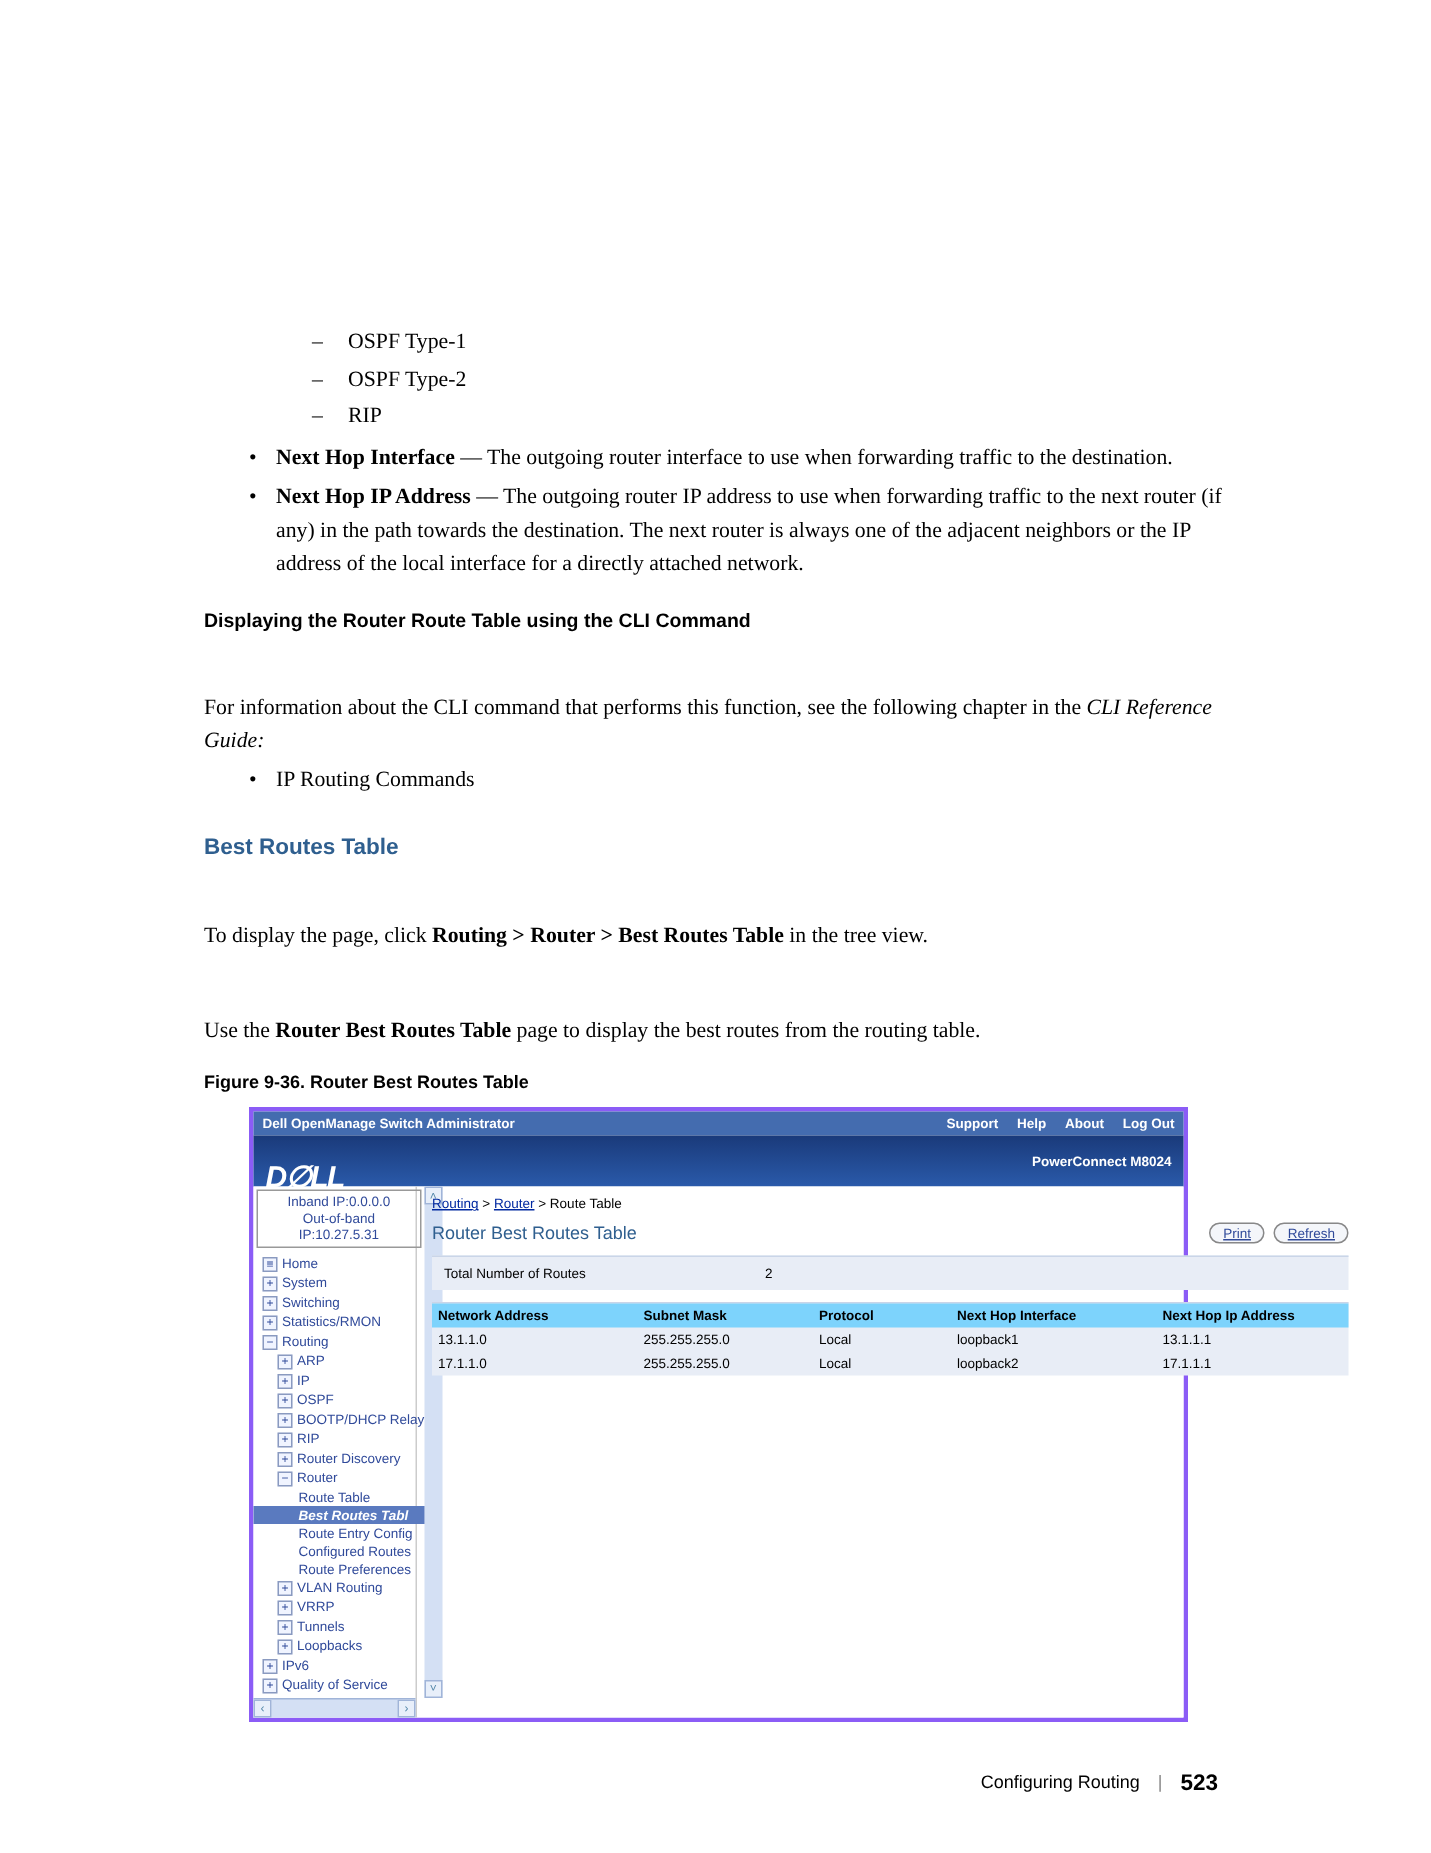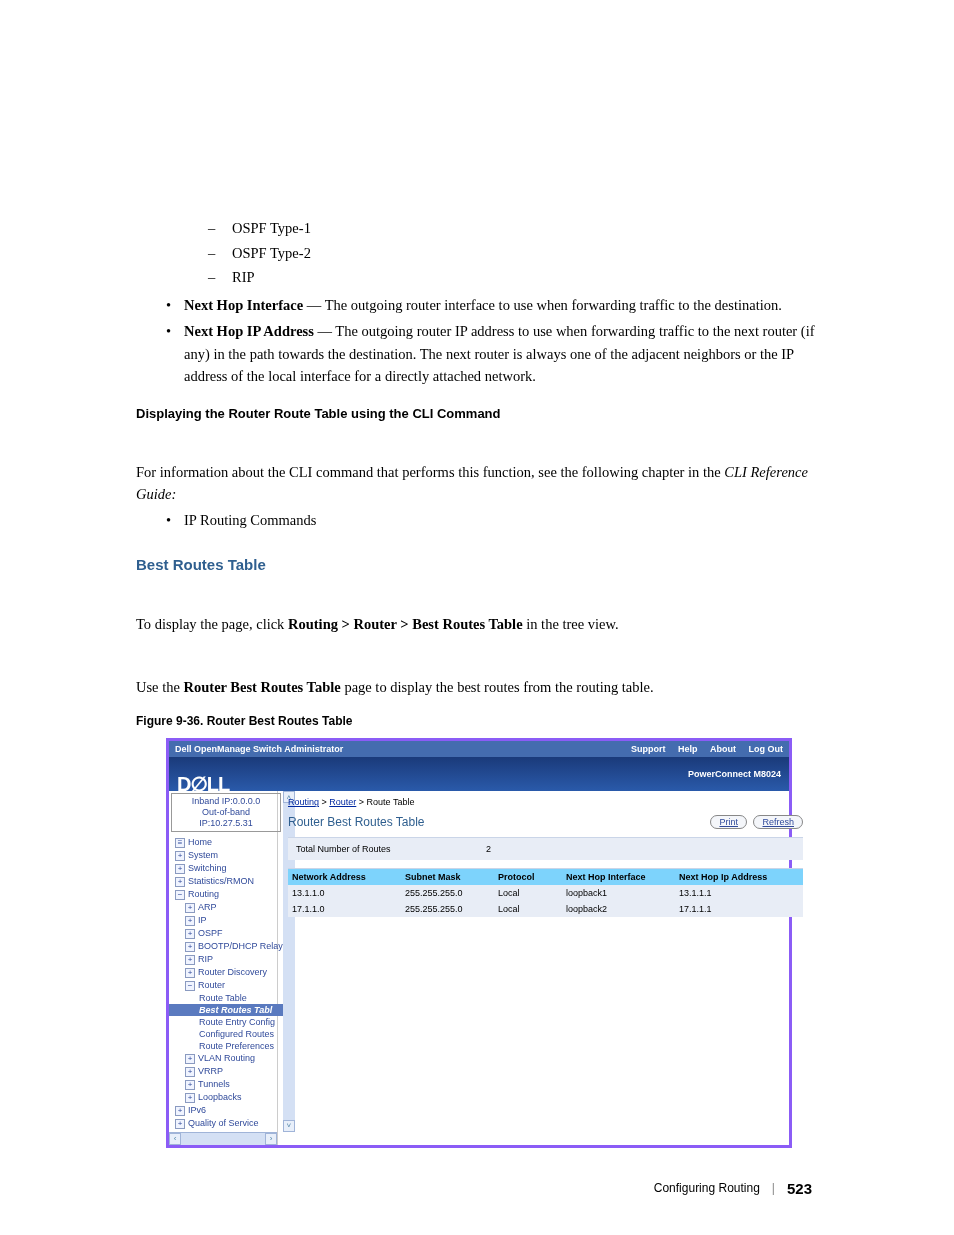--- a/index.html
+++ b/index.html
@@ -32,21 +32,21 @@
   .shot {
     width: 620px;
     margin-left: 30px;
     border: 3px solid #8b5cf6;
     font-family: Tahoma, Arial, sans-serif;
     font-size: 9px;
   }
   .top-bar { background:#446caf; color:#fff; display:flex; justify-content:space-between; align-items:center; padding:3px 6px; font-weight:bold; font-size:9px; }
   .top-links span { margin-left:10px; cursor:pointer;text-align:center; }
   .logo-bar { background:linear-gradient(#1a3a7a,#2a5aaa); display:flex; justify-content:space-between; align-items:center; padding:4px 8px; height:26px; }
-  .dell-logo { font-family: Arial, sans-serif; font-weight:bold; font-size:20px; letter-spacing:-1px; color:#fff;margin-top:20px; }
+  .dell-logo { font-family: Arial, sans-serif; font-weight:bold; font-style:italic; font-size:20px; letter-spacing:-1px; color:#fff;margin-top:20px; }
   .model { color:#fff; font-size:9px; font-weight:bold; }
   .app-body { display:flex; background:#fff; }
   .side { width:108px; border-right:1px solid #ccc; font-size:9px; }
   .ip-box { border:1px solid #999; margin:2px; padding:2px; text-align:center; color:#304a9a; line-height:1.2; }
   .tree { padding:2px 0; position:relative; }
   .node { white-space:nowrap; padding:1px 0 1px 6px; color:#304a9a; }
   .n1 { padding-left:6px; }
   .n2 { padding-left:16px; }
   .n3 { padding-left:30px; }
   .sel { background:#5a7abf; color:#fff; font-style:italic; font-weight:bold; }
@@ -57,21 +57,21 @@
   .scroll-x { height:12px; background:#d4e0f4; border-top:1px solid #a0b4d8; display:flex; }
   .scroll-x .cap { width:12px; height:12px; box-sizing:border-box; background:#e8effa; border:1px solid #a0b4d8; color:#58a; font-size:8px; display:flex; align-items:center; justify-content:center; }
   .scroll-x .thumb { flex:1; }
   .content { flex:1; padding:6px 10px 40px 10px; }
   .crumb { font-size:9px; margin-bottom:8px; }
   .crumb a { color:#0028a0; text-decoration:underline; }
   .panel-h { display:flex; justify-content:space-between; align-items:center; margin-bottom:8px; }
   .panel-title { color:#2f5f8f; font-size:12px; }
   .oval { border:1px solid #888; border-radius:8px; padding:1px 8px; font-size:9px; margin-left:4px; text-decoration:underline; color:#304a9a; background:#f4f6fa; cursor:pointer;text-align:right; }
   .block { background:#e8edf6; border-top:1px solid #cad5e8; font-size:9px; padding:6px 8px; margin-bottom:8px; }
-  .block-row { display:flex; }
+  .block-row { display:flex;gap:24px; }
   .block-row > div:first-child { width:190px; }
   .hd-row { background:#7dd3fc; font-weight:bold; }
   .tbl .block-row > div { padding:3px 4px; }
   .c-na { width:105px !important; }
   .c-sm { width:85px; }
   .c-pr { width:60px; }
   .c-nh { width:105px; }
   .c-ip { width:120px; }
 
   .footer { margin-top:32px; font-family: Arial, Helvetica, sans-serif; font-size:12px; display:flex; justify-content:flex-end; align-items:center; padding-right:6px; }

